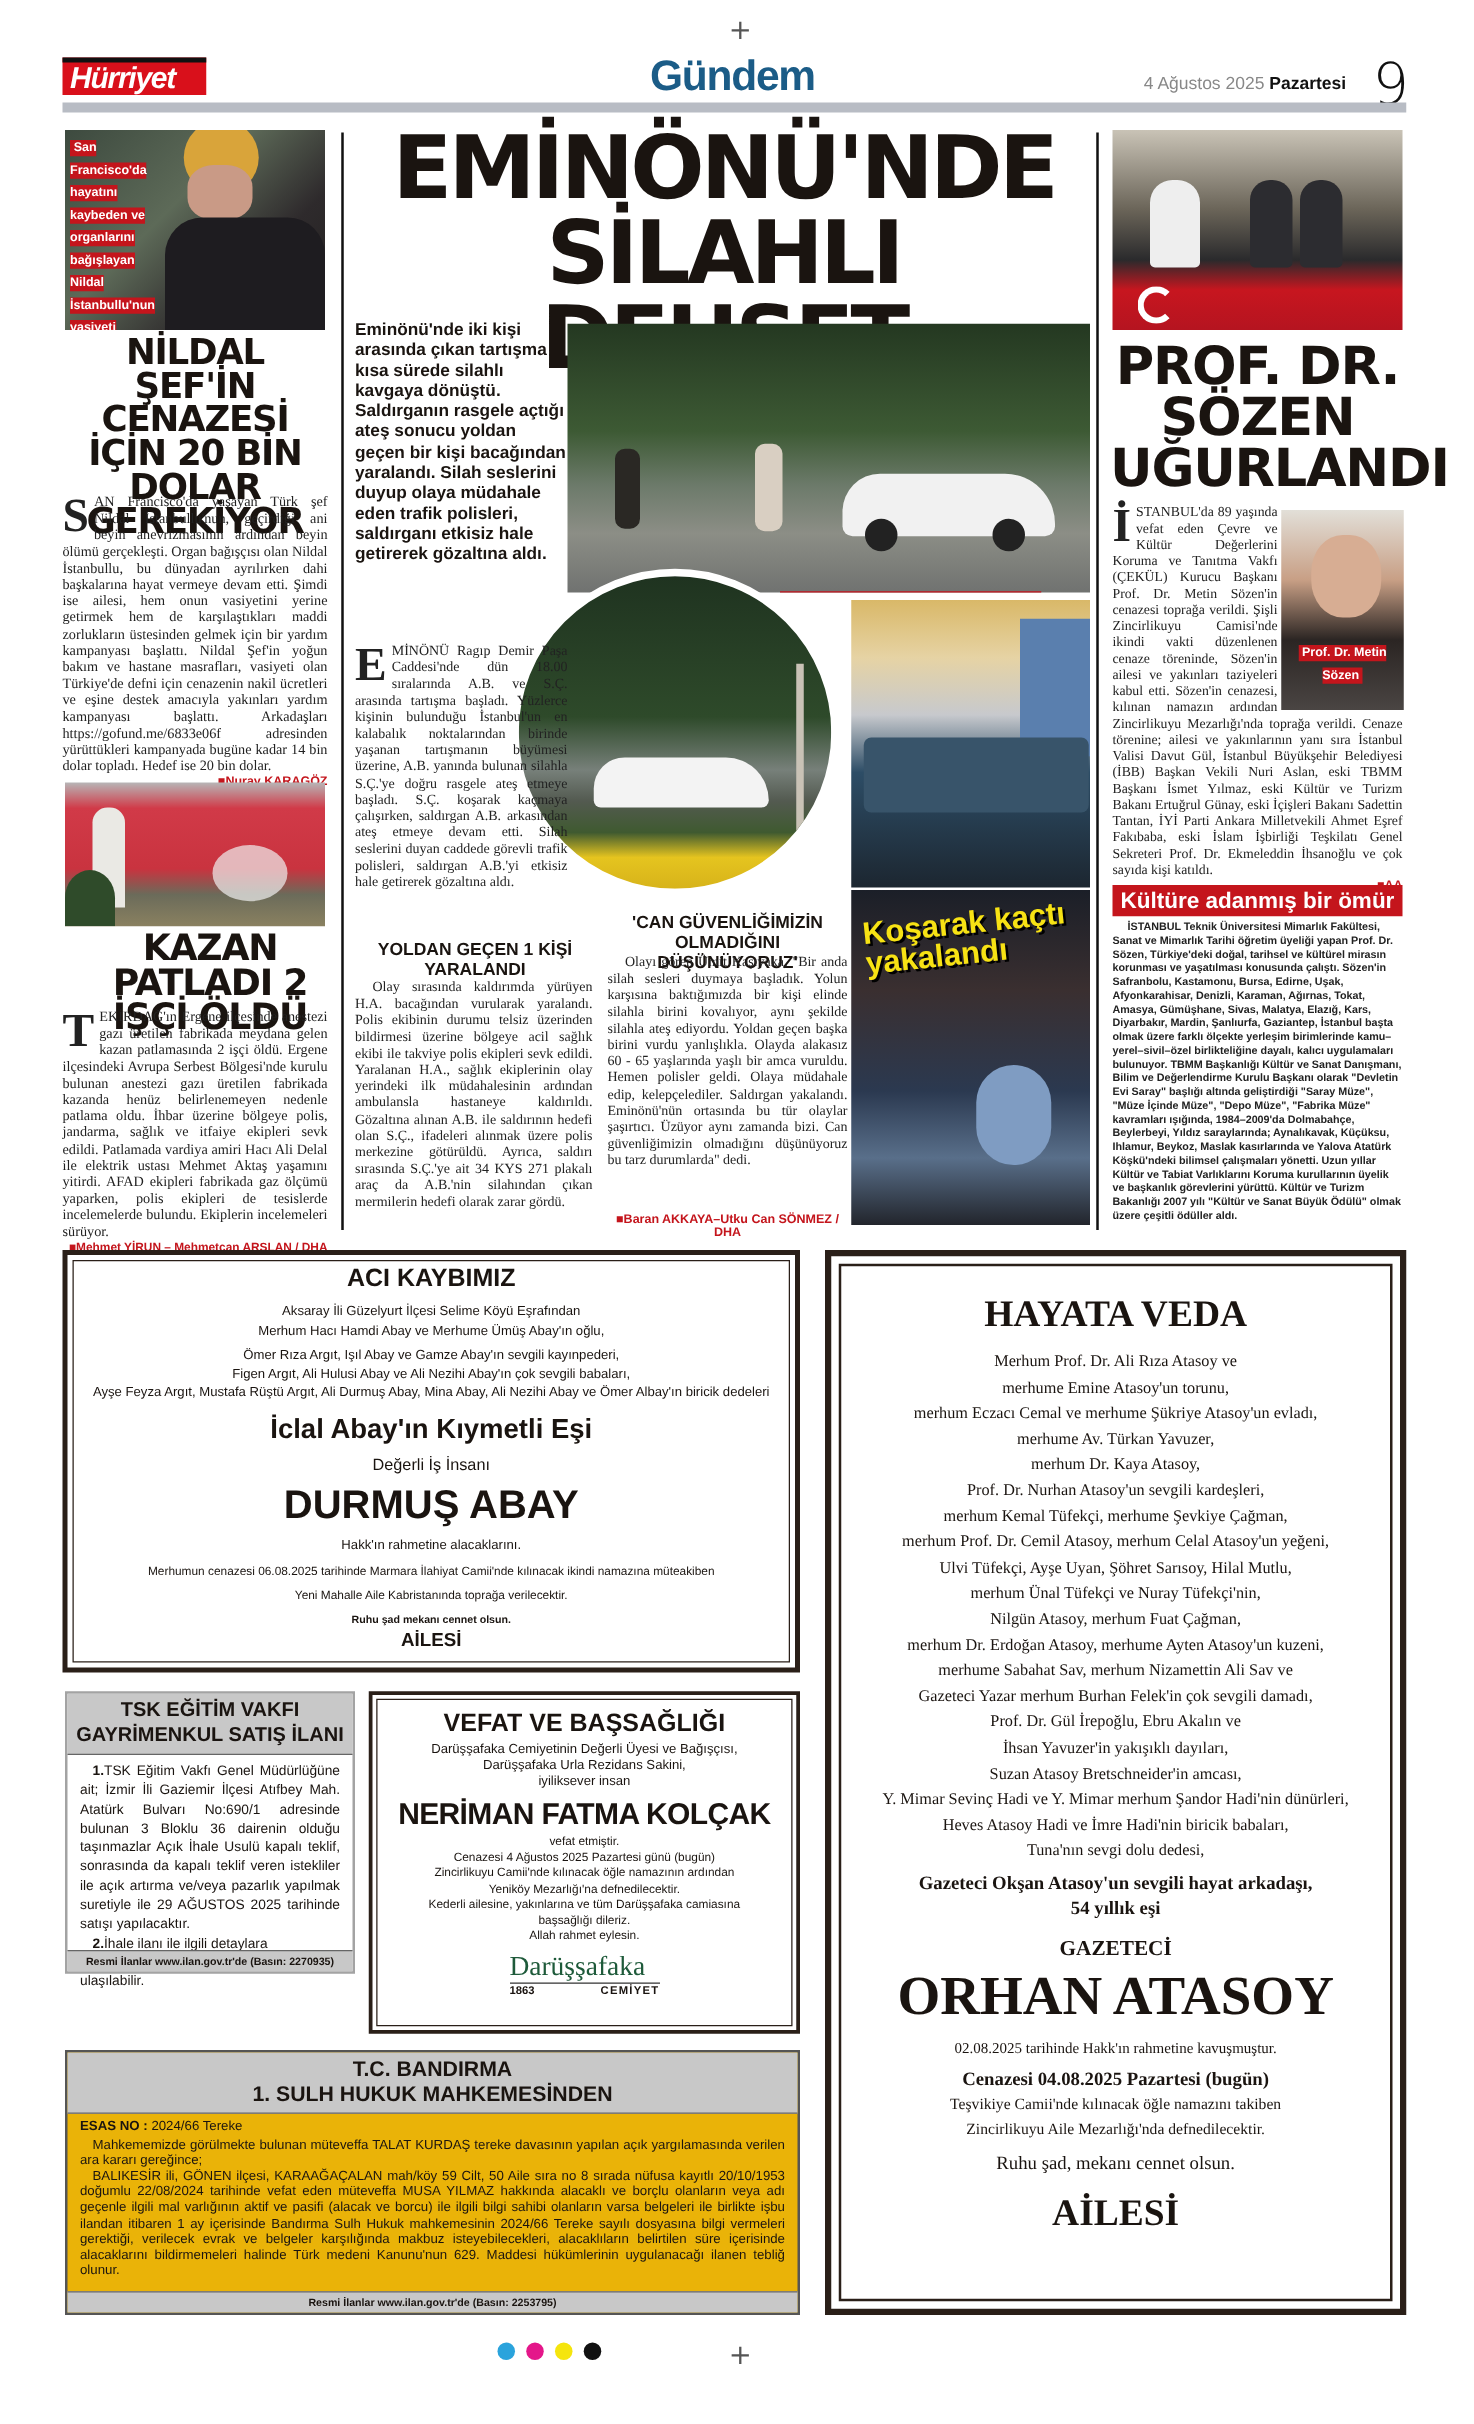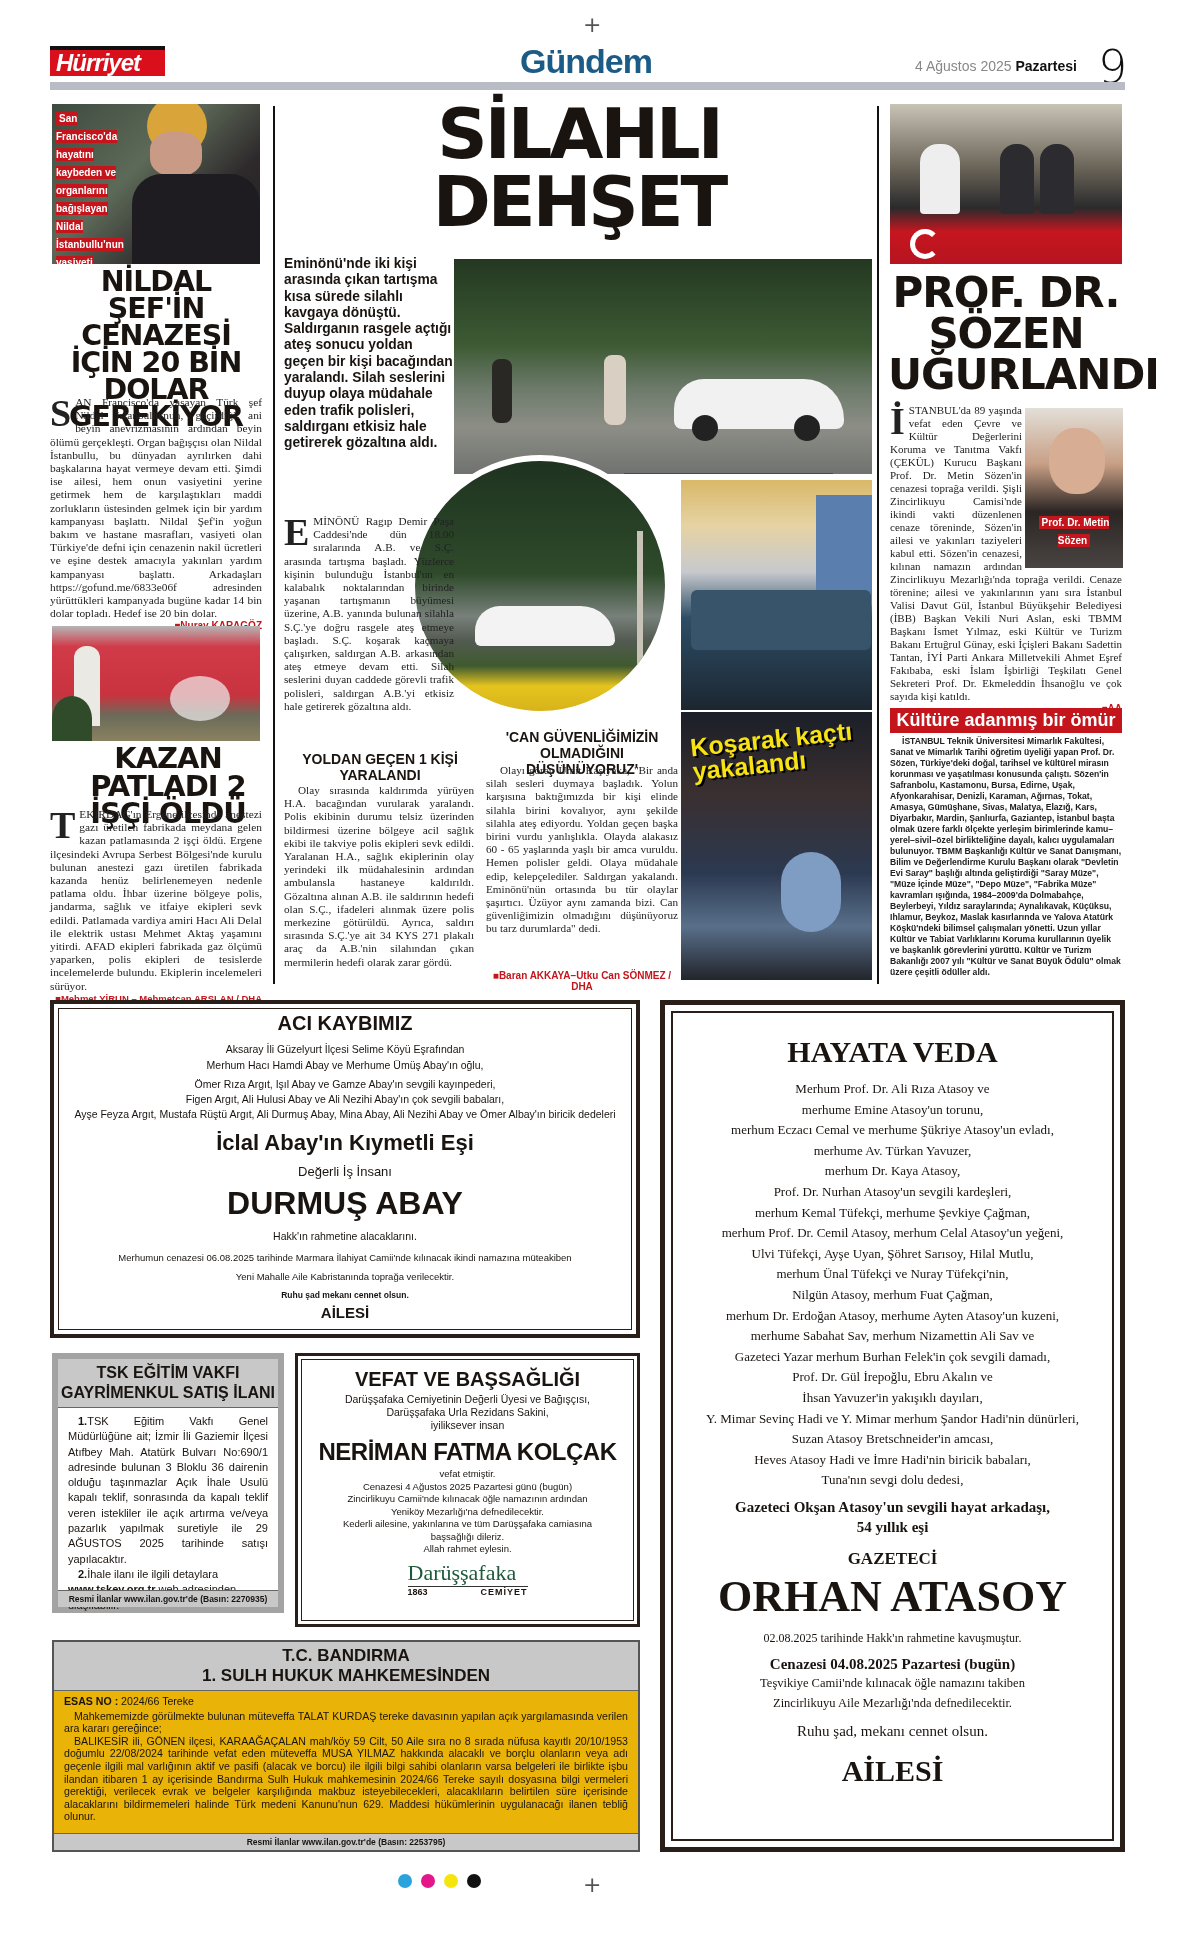--- a/index.html
+++ b/index.html
@@ -66,20 +66,21 @@
   <div class="abs" style="left:118px;top:50px;width:60px;height:45px;background:rgba(240,240,240,0.7);border-radius:50%"></div>
   <div class="abs" style="left:0;top:70px;width:40px;height:45px;background:#2f4b2a;border-radius:50% 50% 0 0"></div>
 </div>
 <div class="abs h-big" style="left:60px;top:745px;width:216px;font-size:29px">KAZAN PATLADI 2 İŞÇİ ÖLDÜ</div>
 <div class="abs body" style="left:50px;top:808px;width:212px">
   <span class="drop">T</span><span>EKİRDAĞ'ın Ergene ilçesinde anestezi gazı üretilen fabrikada meydana gelen kazan patlamasında 2 işçi öldü. Ergene ilçesindeki Avrupa Serbest Bölgesi'nde kurulu bulunan anestezi gazı üretilen fabrikada kazanda henüz belirlenemeyen nedenle patlama oldu. İhbar üzerine bölgeye polis, jandarma, sağlık ve itfaiye ekipleri sevk edildi. Patlamada vardiya amiri Hacı Ali Delal ile elektrik ustası Mehmet Aktaş yaşamını yitirdi. AFAD ekipleri fabrikada gaz ölçümü yaparken, polis ekipleri de tesislerde incelemelerde bulundu. Ekiplerin incelemeleri sürüyor.</span>
   <div class="byline" style="font-size:9.5px">Mehmet YİRUN – Mehmetcan ARSLAN / DHA</div>
 </div>
 
 <div class="abs h-big" style="left:284px;top:100px;width:590px;font-size:70px;letter-spacing:-3px;line-height:68px">
+  <div>EMİNÖNÜ'NDE</div>
   <div>SİLAHLI DEHŞET</div>
 </div>
 <div class="abs sans" style="left:284px;top:256px;width:172px;font-size:13.8px;line-height:16.3px;font-weight:bold;color:#1a1410">Eminönü'nde iki kişi arasında çıkan tartışma kısa sürede silahlı kavgaya dönüştü. Saldırganın rasgele açtığı ateş sonucu yoldan geçen bir kişi bacağından yaralandı. Silah seslerini duyup olaya müdahale eden trafik polisleri, saldırganı etkisiz hale getirerek gözaltına aldı.</div>
 
 <div class="photo" style="left:454px;top:259px;width:418px;height:215px;background:linear-gradient(180deg,#243821 0%,#3d5a34 40%,#6c7a6a 60%,#8c8e86 78%,#707270 100%)">
   <div class="abs" style="left:220px;top:120px;width:170px;height:50px;background:#f1f1f1;border-radius:30px 40px 8px 8px"></div>
   <div class="abs" style="left:238px;top:156px;width:26px;height:26px;border-radius:50%;background:#222"></div>
   <div class="abs" style="left:340px;top:156px;width:26px;height:26px;border-radius:50%;background:#222"></div>
   <div class="abs" style="left:38px;top:100px;width:20px;height:64px;background:#2a2824;border-radius:8px"></div>
   <div class="abs" style="left:150px;top:96px;width:22px;height:70px;background:#d9cfc2;border-radius:8px"></div>
@@ -148,21 +149,21 @@
     <div style="font-size:13px;margin-top:8px">Değerli İş İnsanı</div>
     <div style="font-size:32px;font-weight:bold;margin-top:6px">DURMUŞ ABAY</div>
     <div style="font-size:10.5px;margin-top:8px">Hakk'ın rahmetine alacaklarını.</div>
     <div style="font-size:9.5px;margin-top:10px">Merhumun cenazesi 06.08.2025 tarihinde Marmara İlahiyat Camii'nde kılınacak ikindi namazına müteakiben</div>
     <div style="font-size:9.5px;margin-top:8px">Yeni Mahalle Aile Kabristanında toprağa verilecektir.</div>
     <div style="font-size:8.5px;font-weight:bold;margin-top:8px">Ruhu şad mekanı cennet olsun.</div>
     <div style="font-size:15px;font-weight:bold;margin-top:4px">AİLESİ</div>
   </div>
 </div>
 
-<div class="abs" style="left:52px;top:1353px;width:232px;height:260px;border:6px solid #a3a3a3;background:#fff">
+<div class="abs" style="left:52px;top:1353px;width:232px;height:226px;border:2px solid #a3a3a3;background:#fff">
   <div class="gbox-head" style="font-size:16px;line-height:20px">TSK EĞİTİM VAKFI GAYRİMENKUL SATIŞ İLANI</div>
   <div class="sans" style="padding:6px 10px;font-size:11px;line-height:15.3px;text-align:justify">
     <div style="text-indent:10px"><b>1.</b><span>TSK Eğitim Vakfı Genel Müdürlüğüne ait; İzmir İli Gaziemir İlçesi Atıfbey Mah. Atatürk Bulvarı No:690/1 adresinde bulunan 3 Bloklu 36 dairenin olduğu taşınmazlar Açık İhale Usulü kapalı teklif, sonrasında da kapalı teklif veren istekliler ile açık artırma ve/veya pazarlık yapılmak suretiyle ile 29 AĞUSTOS 2025 tarihinde satışı yapılacaktır.</span></div>
     <div style="text-indent:10px;text-align:left"><b>2.</b><span>İhale ilanı ile ilgili detaylara</span> <b>www.tskev.org.tr</b> <span>web adresinden ulaşılabilir.</span></div>
   </div>
   <div class="gbox-foot">Resmi İlanlar www.ilan.gov.tr'de (Basın: 2270935)</div>
 </div>
 
 <div class="ad" style="left:295px;top:1353px;width:345px;height:274px;border-width:3px">
   <div class="ad-inner" style="inset:3px"></div>
@@ -220,22 +221,22 @@
         <div>merhum Kemal Tüfekçi, merhume Şevkiye Çağman,</div>
         <div>merhum Prof. Dr. Cemil Atasoy, merhum Celal Atasoy'un yeğeni,</div>
         <div>Ulvi Tüfekçi, Ayşe Uyan, Şöhret Sarısoy, Hilal Mutlu,</div>
         <div>merhum Ünal Tüfekçi ve Nuray Tüfekçi'nin,</div>
         <div>Nilgün Atasoy, merhum Fuat Çağman,</div>
         <div>merhum Dr. Erdoğan Atasoy, merhume Ayten Atasoy'un kuzeni,</div>
         <div>merhume Sabahat Sav, merhum Nizamettin Ali Sav ve</div>
         <div>Gazeteci Yazar merhum Burhan Felek'in çok sevgili damadı,</div>
         <div>Prof. Dr. Gül İrepoğlu, Ebru Akalın ve</div>
         <div>İhsan Yavuzer'in yakışıklı dayıları,</div>
+        <div>Suzan Atasoy Bretschneider'in amcası,</div>
         <div>Y. Mimar Sevinç Hadi ve Y. Mimar merhum Şandor Hadi'nin dünürleri,</div>
-        <div>Suzan Atasoy Bretschneider'in amcası,</div>
         <div>Heves Atasoy Hadi ve İmre Hadi'nin biricik babaları,</div>
         <div>Tuna'nın sevgi dolu dedesi,</div>
       </div>
     <div style="font-size:15px;font-weight:bold;line-height:20px;margin-top:6px">
       <div>Gazeteci Okşan Atasoy'un sevgili hayat arkadaşı,</div>
       <div>54 yıllık eşi</div>
     </div>
     <div style="font-size:17px;font-weight:bold;margin-top:12px">GAZETECİ</div>
     <div style="font-size:44px;font-weight:bold;line-height:48px;margin-top:4px">ORHAN ATASOY</div>
     <div style="font-size:12px;margin-top:10px">02.08.2025 tarihinde Hakk'ın rahmetine kavuşmuştur.</div>

